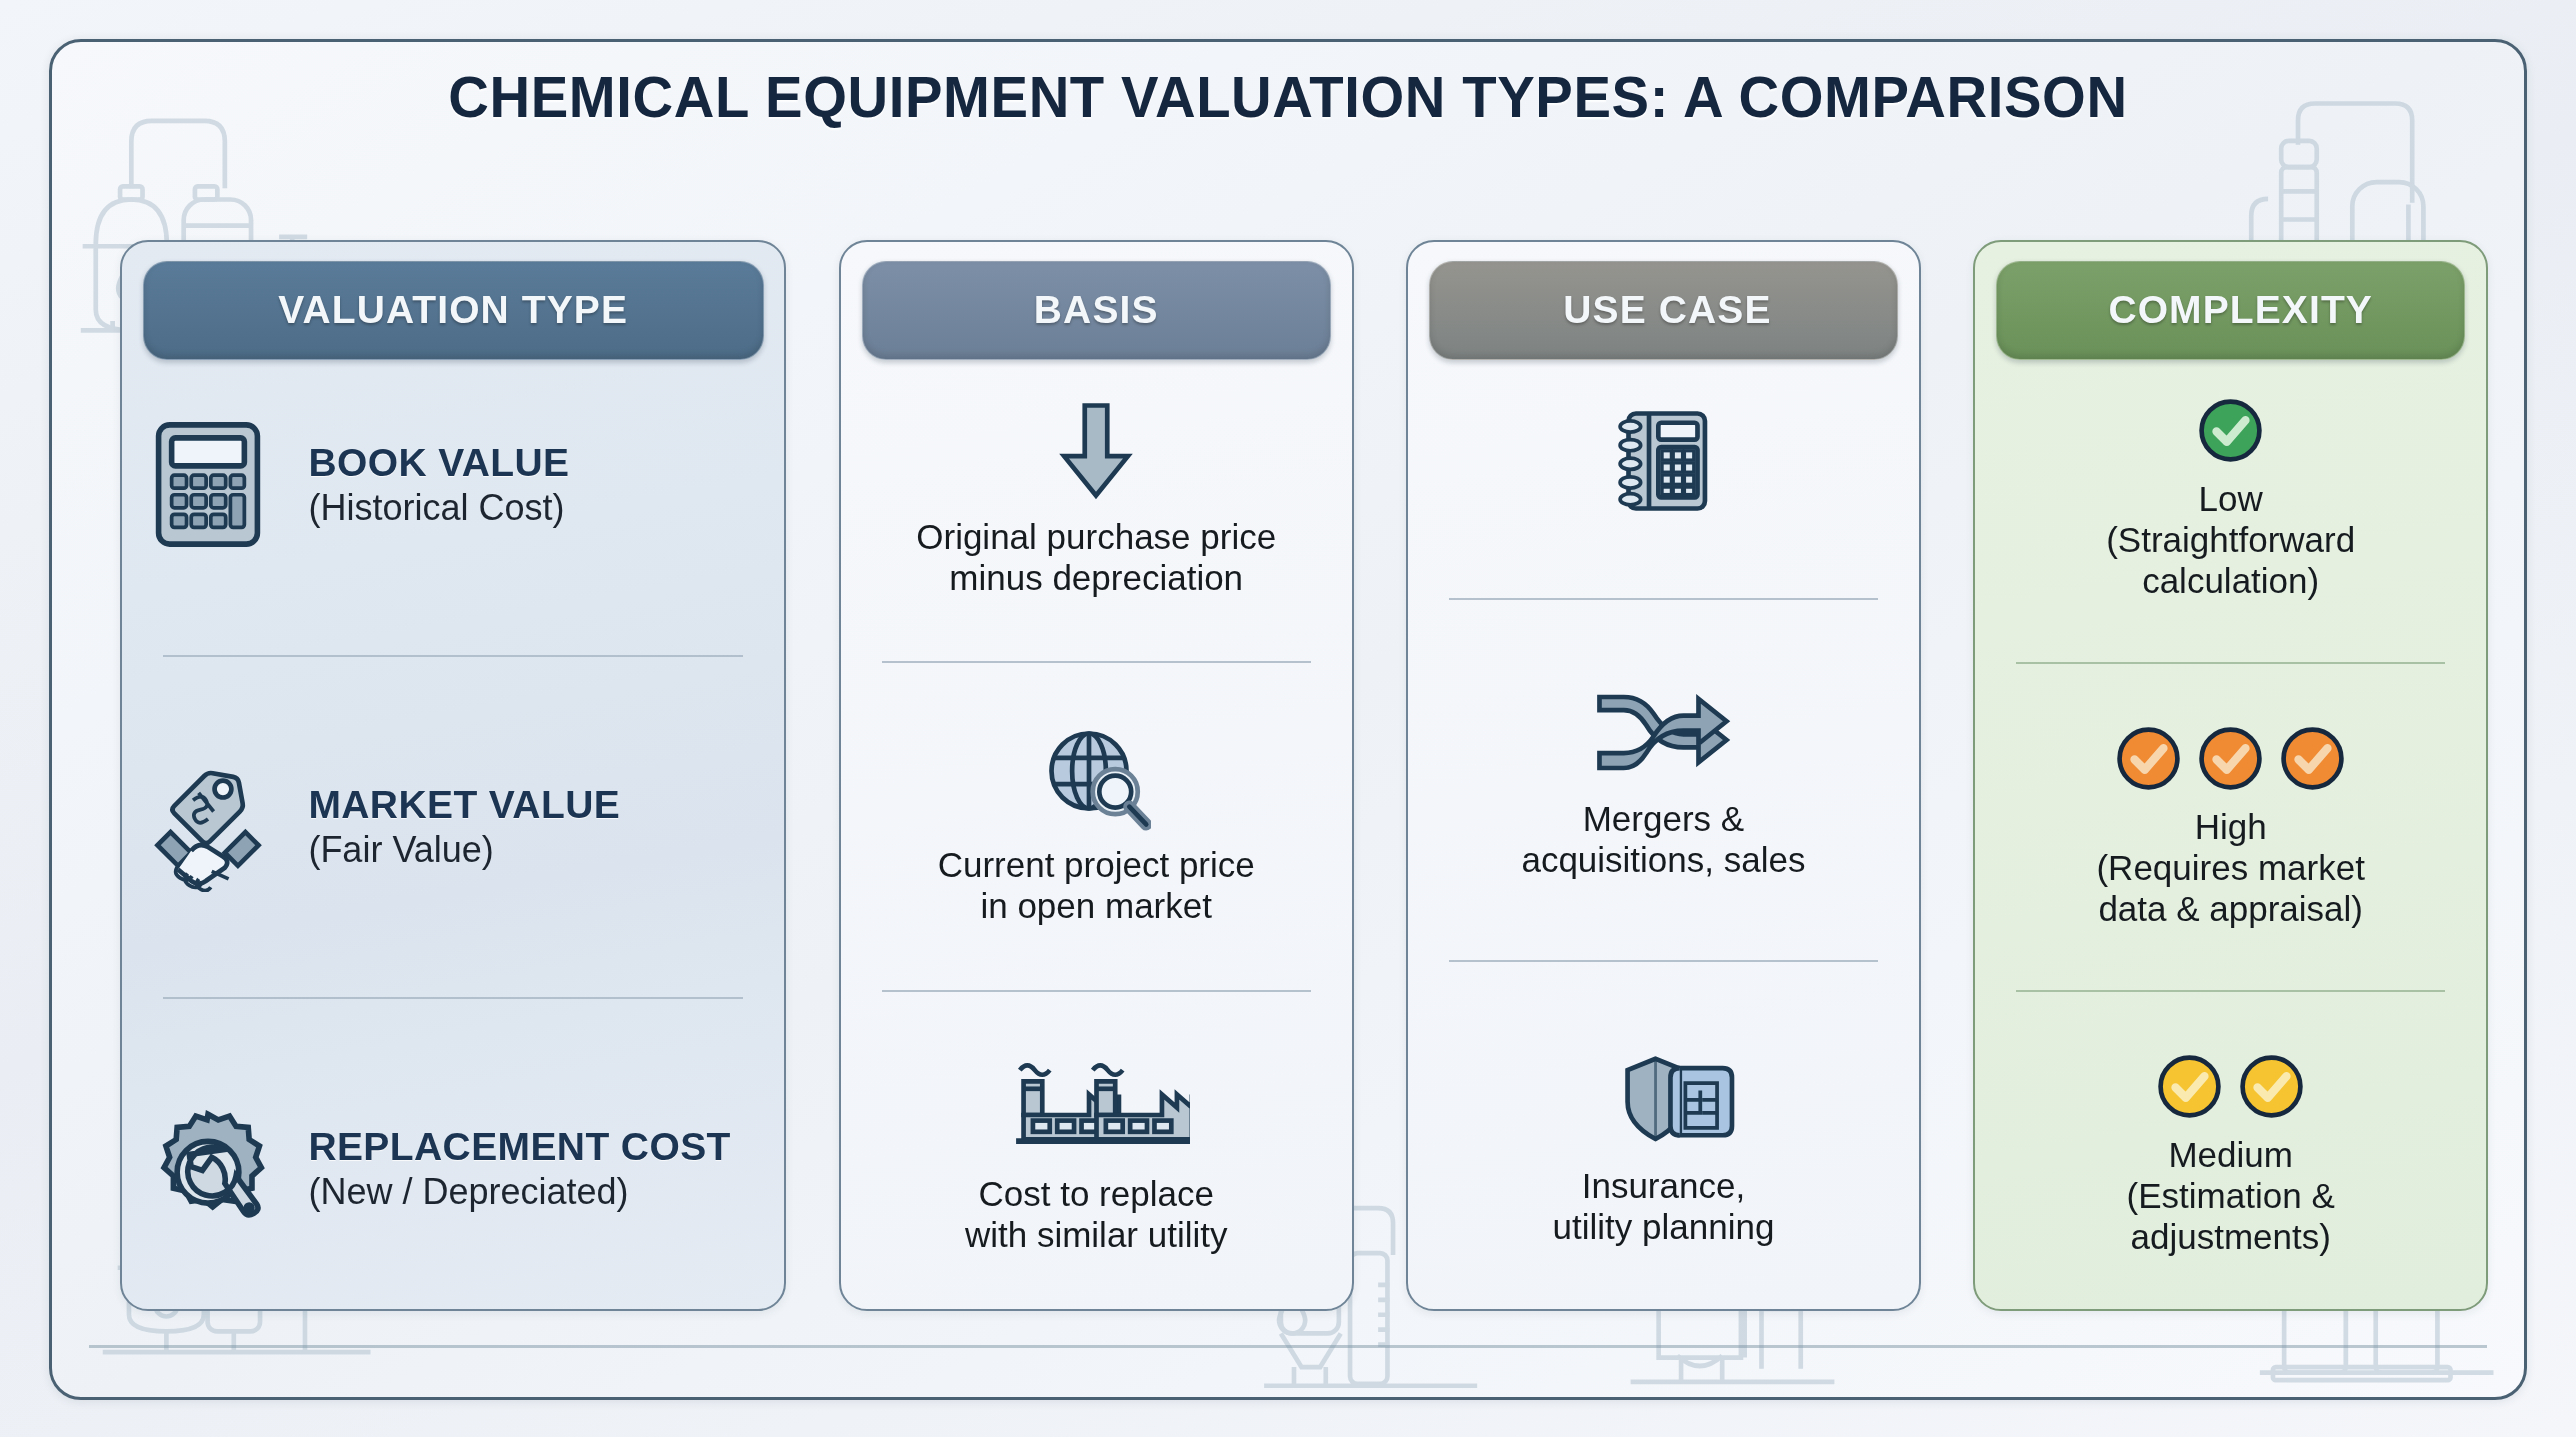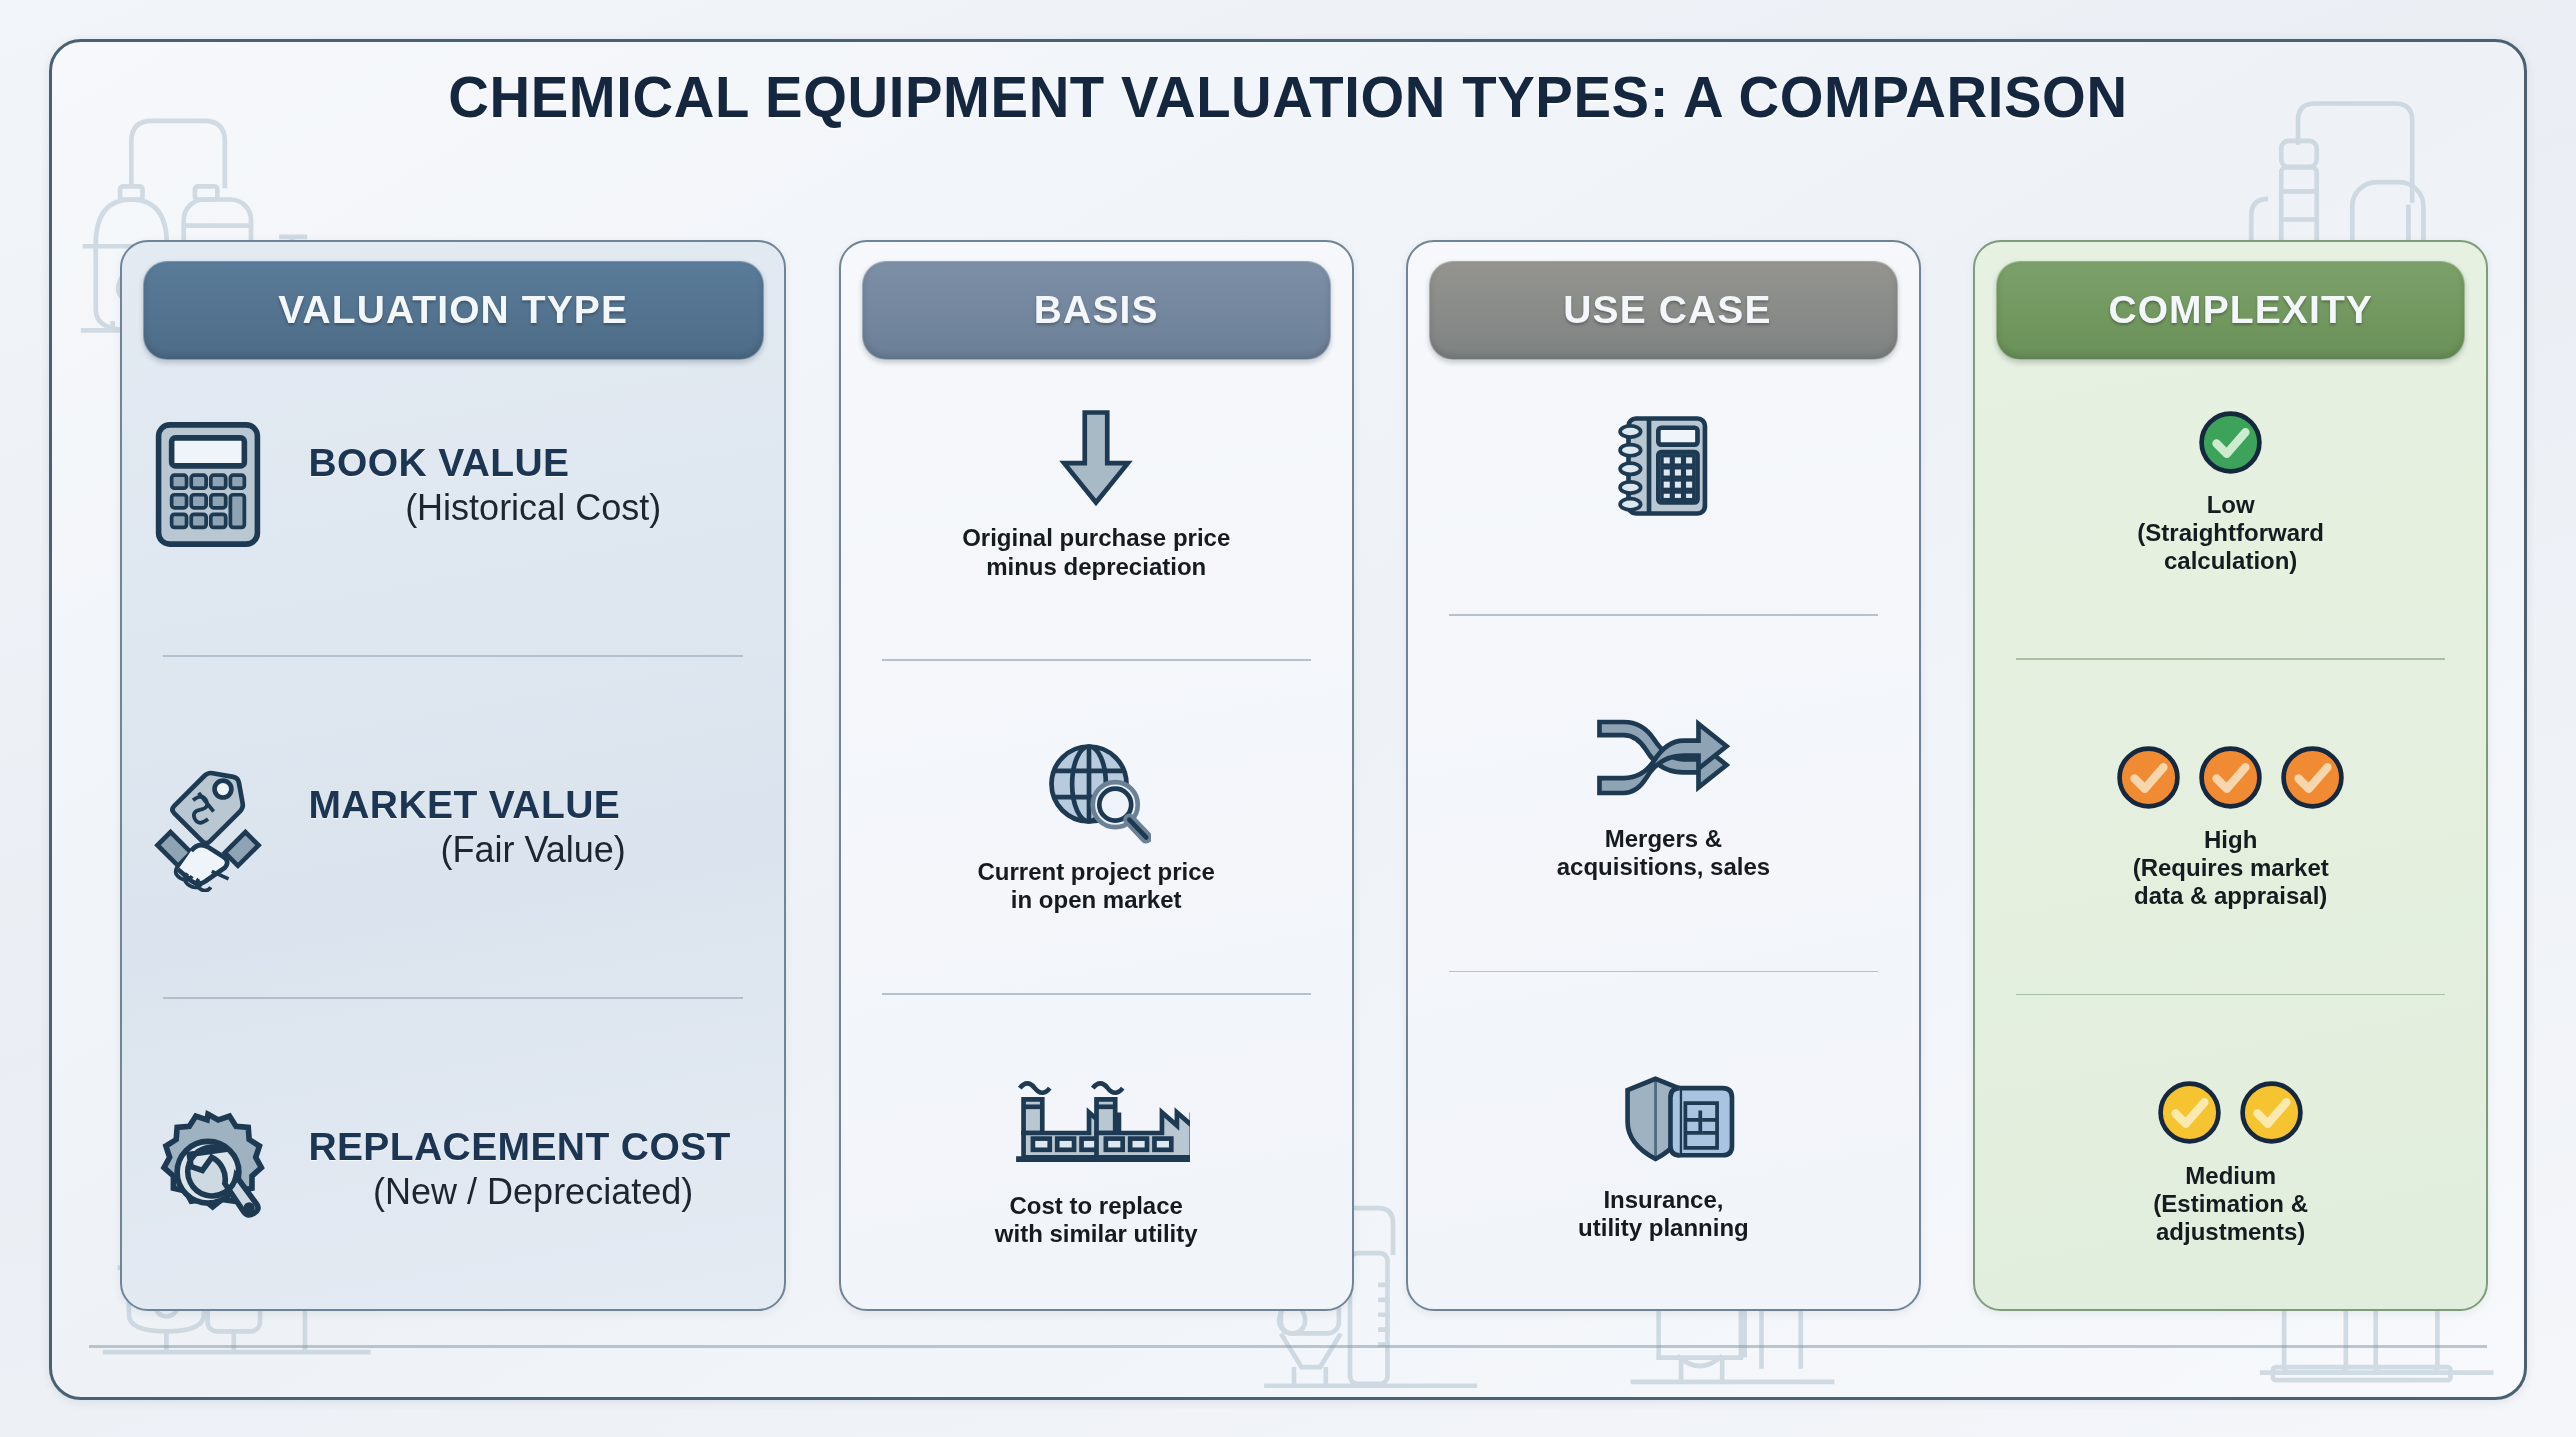--- a/index.html
+++ b/index.html
@@ -137,38 +137,36 @@
     color: #1b3553;
     letter-spacing: 0.4px;
     line-height: 1.08;
     text-shadow: 0 0.9px 0.9px rgba(255,255,255,.8);
   }
   .lbl-sub {
     font-size: 36px;
     color: #1d2630;
     line-height: 1.12;
     margin-top: 3.7px;
-    text-align: center;
   }
 
   
   .row-v {
     display: flex;
     flex-direction: column;
     align-items: center;
     justify-content: center;
     gap: 11.2px;
     padding: 3.7px 1.9px;
     text-align: center;
   }
   .row-v .cap {
-    font-size: 24px;
+    font-size: 35px;
     color: #161b20;
     line-height: 1.17;
-    font-weight: bold;
   }
   .marks { display:flex; gap: 13px; justify-content:center; align-items:center; }
 
   .divider {
     height: 1.9px;
     background: #a9b8c6;
     margin: 1.9px 24px;
     opacity: .85;
   }
   .divider.green { background: #9db89a; }

